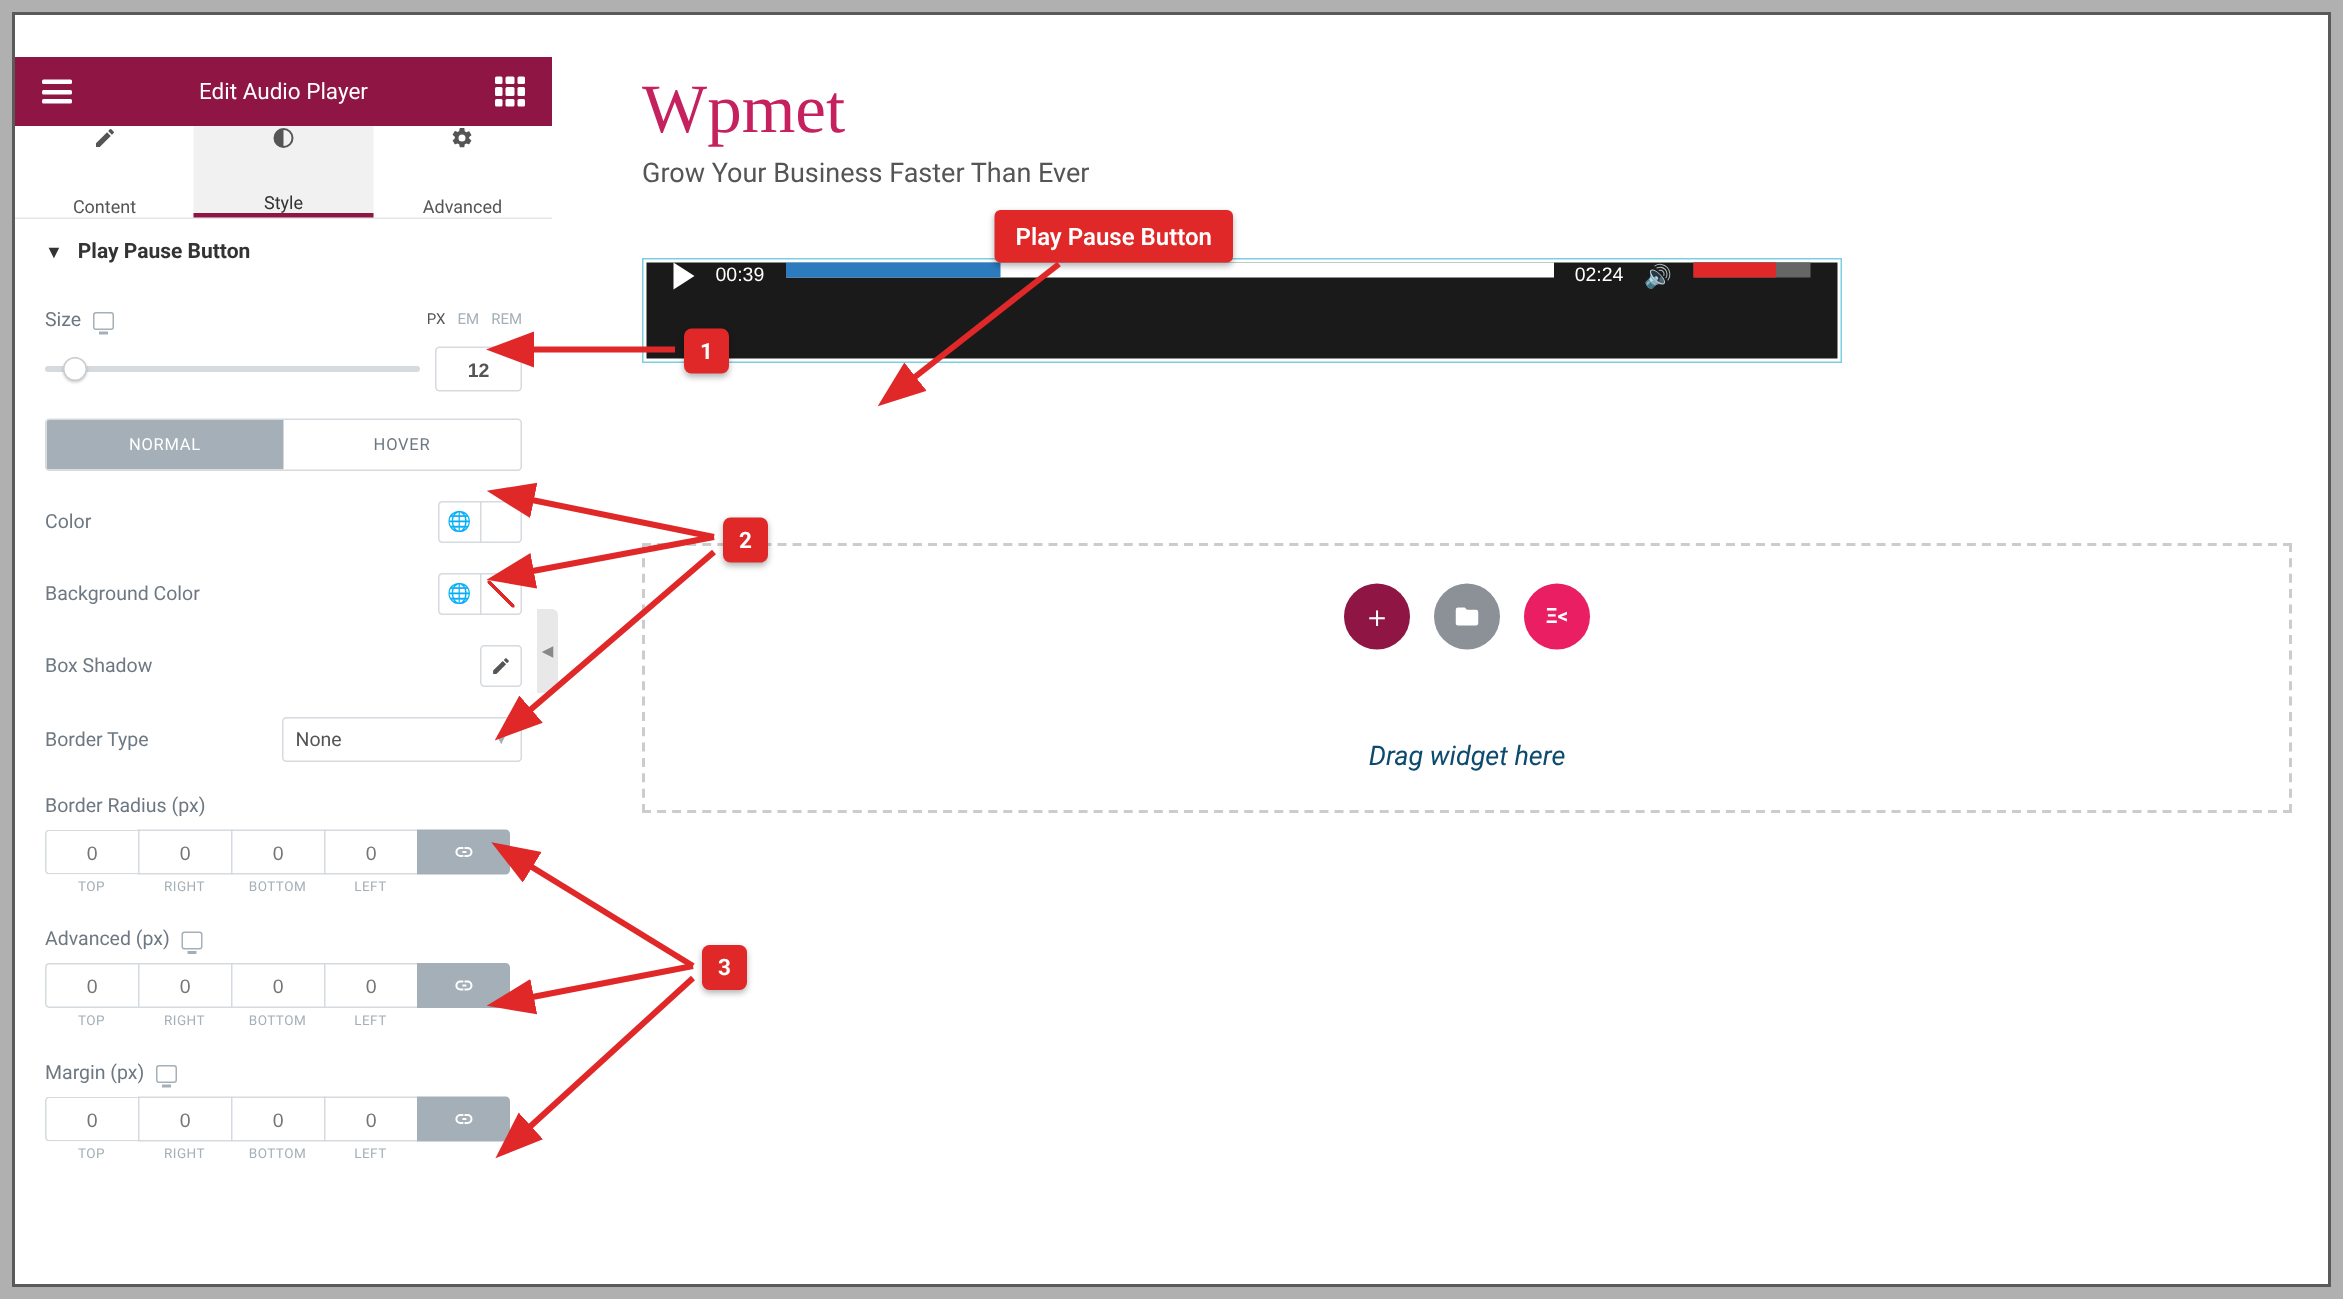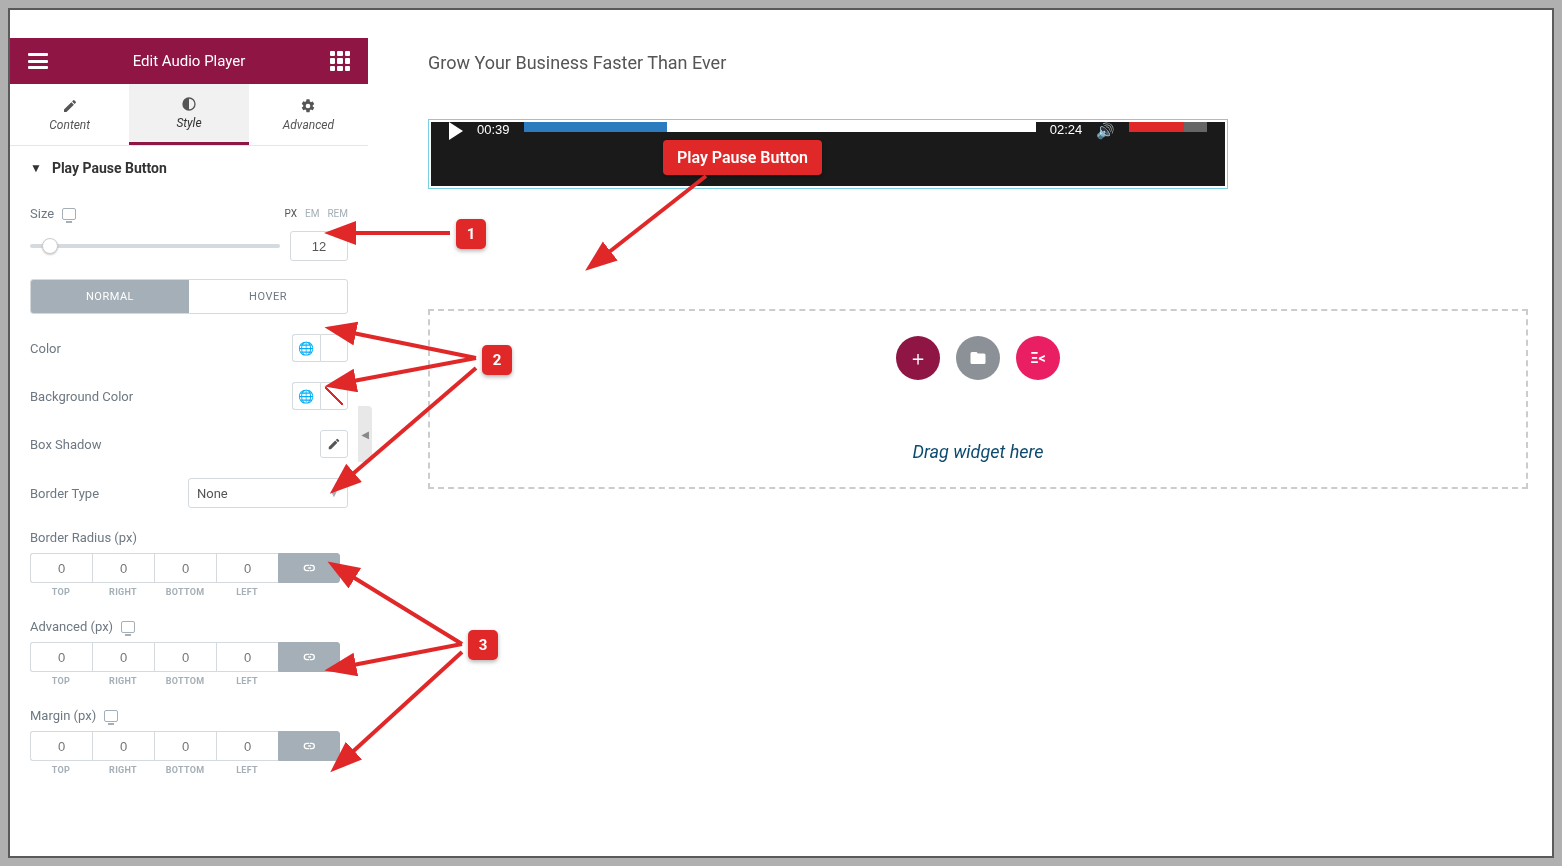--- a/index.html
+++ b/index.html
@@ -6,53 +6,53 @@
 body { font-family: -apple-system, BlinkMacSystemFont, "Segoe UI", Roboto, Arial, sans-serif; background: #b0b0b0; width: 1562px; height: 866px; overflow: hidden; position: relative; }
 .frame { position: absolute; top: 8px; left: 8px; right: 8px; bottom: 8px; background: #fff; border: 2px solid #5a5a5a; display: flex; }
 .sidebar { width: 358px; background: #fff; display: flex; flex-direction: column; }
 .topbar { height: 46px; background: #8e1544; color: #fff; display: flex; align-items: center; justify-content: space-between; padding: 0 18px; margin-top: 28px; }
 .topbar .title { font-size: 15px; font-weight: 400; }
 .hamburger { width: 20px; height: 16px; display: flex; flex-direction: column; justify-content: space-between; cursor: pointer; }
 .hamburger span { height: 3px; background: #fff; border-radius: 1px; }
 .grid-icon { width: 20px; height: 20px; display: grid; grid-template-columns: repeat(3,1fr); grid-template-rows: repeat(3,1fr); gap: 2px; cursor: pointer; }
 .grid-icon span { background: #fff; border-radius: 1px; }
 .tabs { display: flex; height: 62px; border-bottom: 1px solid #e6e6e6; }
-.tab { flex: 1; display: flex; flex-direction: column; align-items: center; justify-content: center; gap: 4px; color: #555; font-size: 12px; cursor: pointer; font-style: italic; }
+.tab { flex: 1; display: flex; flex-direction: column; align-items: center; justify-content: space-between; gap: 4px; color: #555; font-size: 12px; cursor: pointer; }
 .tab.active { background: #f1f1f1; color: #333; border-bottom: 3px solid #8e1544; }
 .tab svg { width: 16px; height: 16px; fill: #555; }
 .section-header { display: flex; align-items: center; padding: 14px 20px; font-weight: 700; font-size: 14px; color: #333; cursor: pointer; }
 .section-header .caret { margin-right: 10px; font-size: 12px; }
 .panel { padding: 0 20px 20px; }
 .row { display: flex; align-items: center; justify-content: space-between; margin-top: 16px; font-size: 13px; color: #6d7882; gap: 36px; }
 .label-with-icon { display: flex; align-items: center; gap: 8px; }
 .desktop-icon { width: 14px; height: 12px; border: 1.5px solid #a4afb7; border-radius: 2px; position: relative; }
 .desktop-icon::after { content:''; position:absolute; bottom:-4px; left:3px; right:3px; height:2px; background:#a4afb7; }
 .units { display: flex; gap: 8px; font-size: 10px; color: #a4afb7; }
 .units .active { color: #555; }
 .slider-row { display: flex; align-items: center; gap: 10px; margin-top: 10px; }
 .slider { flex: 1; height: 4px; background: #d5dadf; border-radius: 2px; position: relative; }
 .slider .thumb { position: absolute; left: 8%; top: 50%; width: 16px; height: 16px; background: #fff; border: 1px solid #ccc; border-radius: 50%; transform: translate(-50%,-50%); box-shadow: 0 1px 2px rgba(0,0,0,.2); }
-.num-input { width: 58px; height: 30px; border: 1px solid #d5dadf; border-radius: 3px; text-align: center; font-size: 13px; color: #555; }
+.num-input { width: 58px; height: 30px; border: 1px solid #d5dadf; border-radius: 3px; text-align: center; font-size: 13px; color: #555; font-weight: bold; }
 .state-tabs { display: flex; margin-top: 18px; border: 1px solid #d5dadf; border-radius: 3px; overflow: hidden; }
 .state-tab { flex: 1; text-align: center; padding: 10px 0; font-size: 11px; letter-spacing: .5px; color: #6d7882; cursor: pointer; }
 .state-tab.active { background: #a4afb7; color: #fff; }
 .color-picker-row { display: flex; align-items: center; justify-content: space-between; margin-top: 20px; font-size: 13px; color: #6d7882; }
 .color-box-wrap { display: flex; }
 .globe-btn { width: 28px; height: 28px; border: 1px solid #d5dadf; border-right: none; border-radius: 3px 0 0 3px; display: flex; align-items: center; justify-content: center; cursor: pointer; color:#a4afb7; font-size:13px; }
 .swatch { width: 28px; height: 28px; border: 1px solid #d5dadf; border-radius: 0 3px 3px 0; cursor: pointer; position: relative; background:#fff; }
 .swatch.diagonal::before { content:''; position:absolute; top:4px; left:4px; right:4px; bottom:4px; background: linear-gradient(to top right, transparent 46%, #e02828 46%, #e02828 54%, transparent 54%); }
 .pencil-btn { width: 28px; height: 28px; border: 1px solid #d5dadf; border-radius: 3px; display:flex; align-items:center; justify-content:center; cursor:pointer; color:#555; }
 .select { width: 160px; height: 30px; border: 1px solid #d5dadf; border-radius: 3px; padding: 0 8px; font-size: 13px; color: #555; display:flex; align-items:center; justify-content:space-between; cursor:pointer; }
 .select .chev { font-size: 10px; color: #a4afb7; }
 .dim-label { font-size: 13px; color: #6d7882; margin-top: 22px; display:flex; align-items:center; gap:8px; }
 .dim-row { display: flex; margin-top: 8px; }
 .dim-cell { width: 62px; }
 .dim-input { width: 100%; height: 30px; border: 1px solid #d5dadf; border-right: none; text-align: center; font-size: 13px; color: #aaa; }
 .dim-cell:first-child .dim-input { border-radius: 3px 0 0 3px; }
-.dim-sub { text-align: center; font-size: 9px; color: #a4afb7; margin-top: 4px; letter-spacing:.3px;font-weight:bold; }
+.dim-sub { text-align: center; font-size: 9px; color: #a4afb7; margin-top: 4px; letter-spacing:.3px; }
 .link-btn { width: 62px; height: 30px; background: #a4afb7; border: 1px solid #a4afb7; border-radius: 0 3px 3px 0; display:flex; align-items:center; justify-content:center; cursor:pointer; color:#fff; }
 .canvas { flex: 1; background: #fff; padding: 36px 24px 24px 60px; position: relative; overflow:hidden;}
 .brand-title { color: #c6215f; font-size: 46px; font-weight: 400; font-family: Georgia, 'Times New Roman', serif; }
 .brand-sub { color: #555; font-size: 18px; margin-top: 6px; }
 .player-wrap { margin-top: 46px; border: 1px solid #7ad0e2; padding: 2px; width: 800px; }
 .player { background: #1a1a1a; height: 64px; display: flex; align-items: flex-start; padding: 0 18px; gap: 14px; color: #fff; font-family: Arial, sans-serif; }
 .play-btn { width: 0; height: 0; border-left: 14px solid #fff; border-top: 9px solid transparent; border-bottom: 9px solid transparent; cursor:pointer; }
 .time { font-size: 13px; font-family: Arial; }
 .progress { flex: 1; height: 10px; background: #fff; position: relative; }
 .progress .fill { position: absolute; left:0; top:0; bottom:0; width: 28%; background: #2d7bbf; }
@@ -218,20 +218,21 @@
         <div class="link-btn">
             <svg width="16" height="16" viewBox="0 0 24 24" fill="#fff">
               <path d="M3.9 12a5 5 0 015-5h3v2H8.9a3 3 0 000 6h3v2h-3a5 5 0 01-5-5zm7 1h4v-2h-4v2zm5.1-6h-3v2h3a3 3 0 010 6h-3v2h3a5 5 0 000-10z"></path>
             </svg>
           </div>
       </div>
     </div>
   </div>
 
   <div class="canvas">
+    <div class="brand-title">Wpmet</div>
     <div class="brand-sub">Grow Your Business Faster Than Ever</div>
 
     <div class="player-wrap">
       <div class="player">
         <div class="play-btn"></div>
         <div class="time">00:39</div>
         <div class="progress">
             <div class="fill"></div>
           </div>
         <div class="time">02:24</div>

